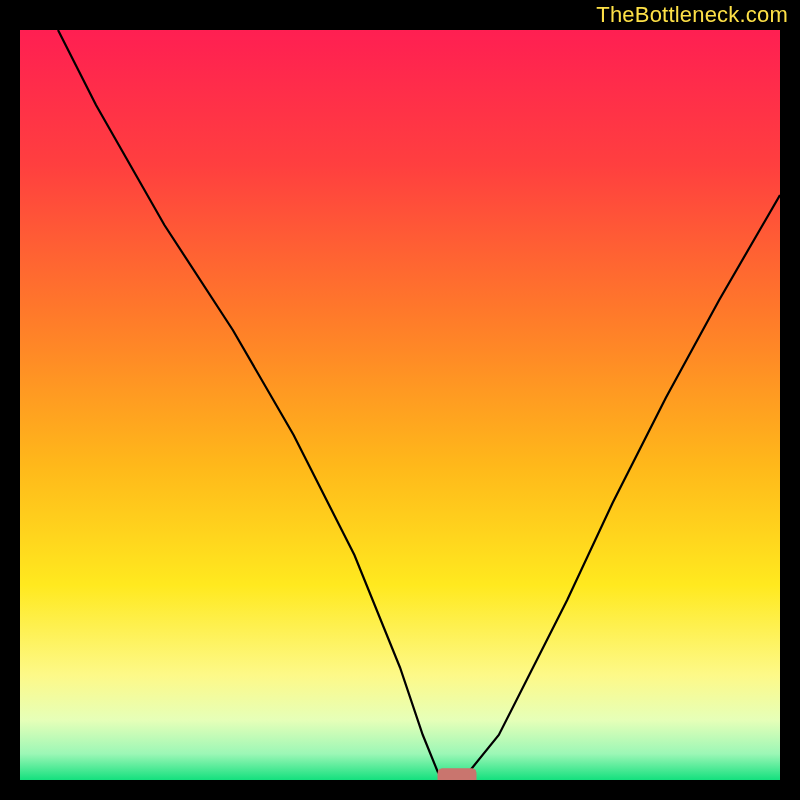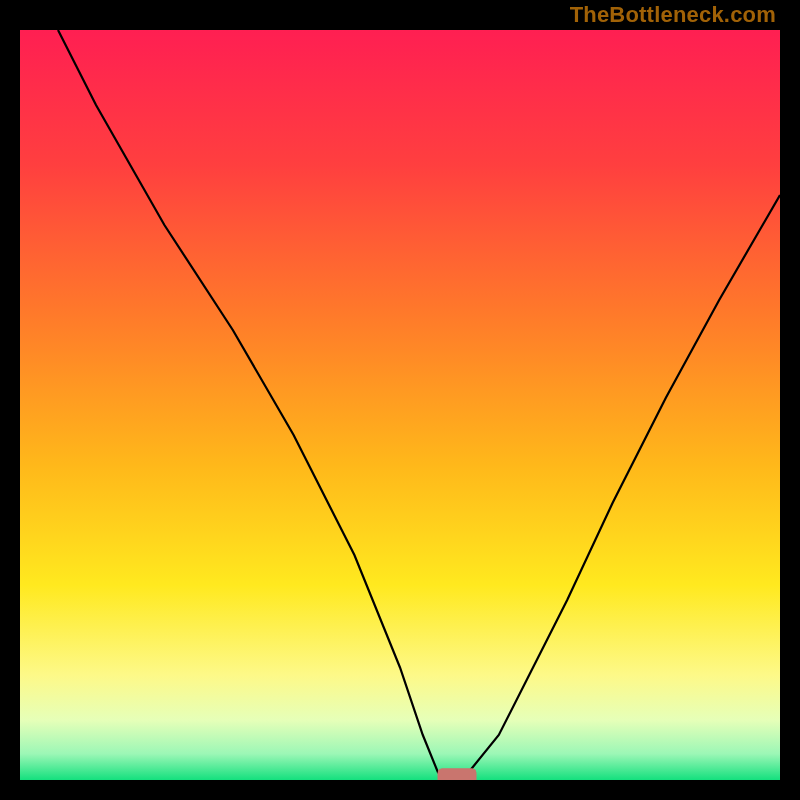--- a/index.html
+++ b/index.html
@@ -13,24 +13,24 @@
   }
   .frame {
     position: relative;
     width: 800px;
     height: 800px;
     background: #000;
   }
   .watermark {
     position: absolute;
     top: 0;
-    right: 24px;
-    color: #a16207;
+    right: 12px;
+    color: #fde047;
     font-size: 22px;
-    font-weight: 700;
+    font-weight: 400;
     line-height: 30px;
     letter-spacing: 0.2px;
     z-index: 10;
   }
   .plot {
     position: absolute;
     left: 20px;
     top: 30px;
     width: 760px;
     height: 750px;

